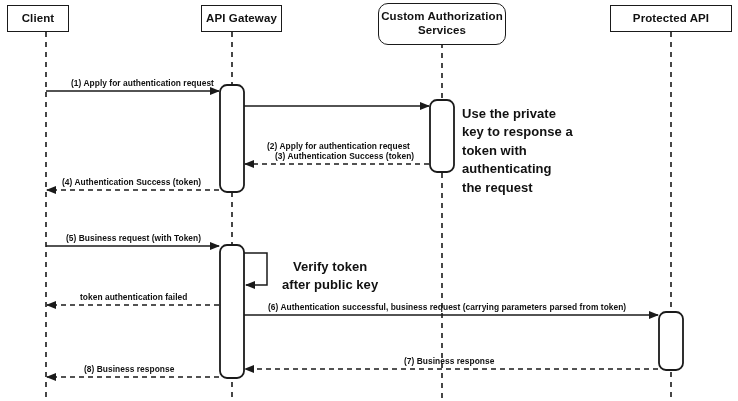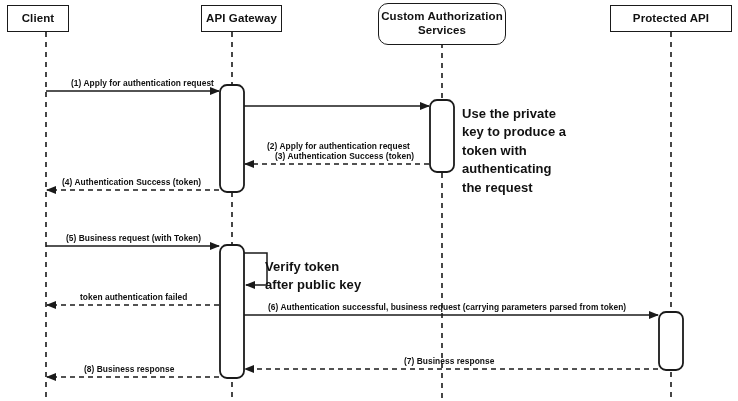--- a/index.html
+++ b/index.html
@@ -108,26 +108,26 @@
   <div id="labels-layer">
       <div class="msg-label" style="left: 63px; top: 78px; padding-left: 8px;">(1) Apply for authentication request</div>
       <div class="msg-label" style="left: 267px; top: 93px; margin-top: 48px;">(2) Apply for authentication request</div>
       <div class="msg-label" style="left: 275px; top: 151px;">(3) Authentication Success (token)</div>
       <div class="msg-label" style="left: 62px; top: 177px;">(4) Authentication Success (token)</div>
       <div class="msg-label" style="left: 66px; top: 233px;">(5) Business request (with Token)</div>
       <div class="msg-label" style="left: 80px; top: 292px;">token authentication failed</div>
       <div class="msg-label" style="left: 268px; top: 302px;">(6) Authentication successful, business request (carrying parameters parsed from token)</div>
       <div class="msg-label" style="left: 404px; top: 356px;">(7) Business response</div>
       <div class="msg-label" style="left: 84px; top: 364px;">(8) Business response</div>
-      <div class="note-label" style="left: 265px; top: 258px;">
+      <div class="note-label" style="left: 282px; top: 258px; text-align: center;">
         <div>Verify token</div>
         <div>after public key</div>
       </div>
       <div class="note-label" style="left: 462px; top: 105px;">
         <div>Use the private</div>
-        <div>key to produce a</div>
+        <div>key to response a</div>
         <div>token with</div>
         <div>authenticating</div>
         <div>the request</div>
       </div>
     </div>
 
 </div>
 
 </body></html>

